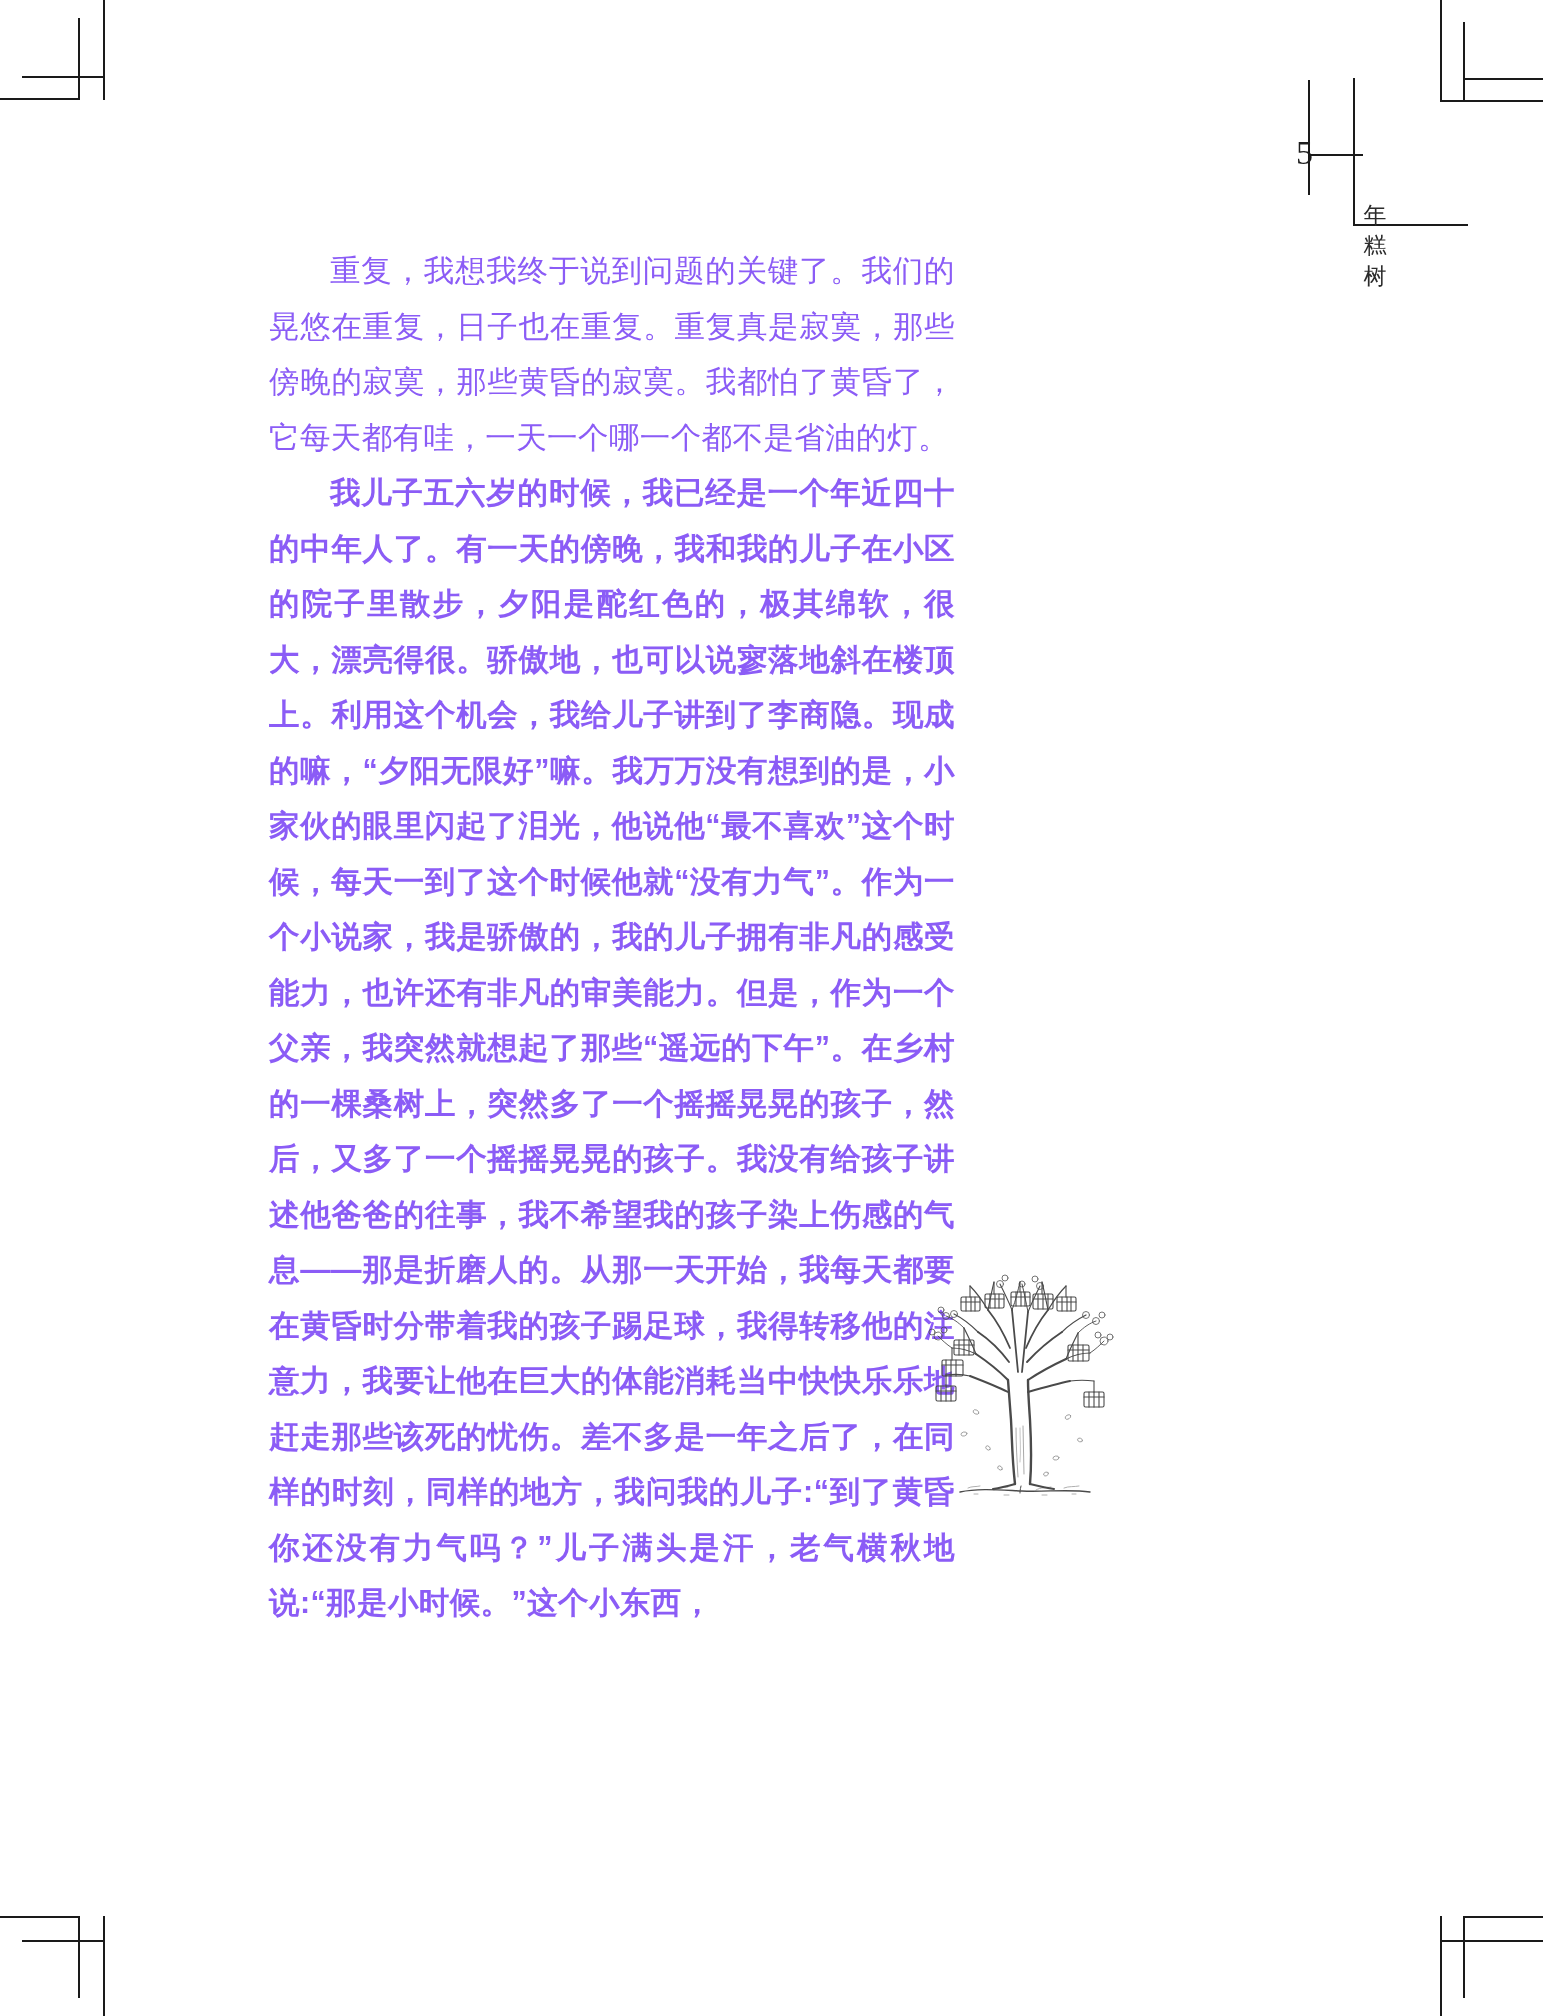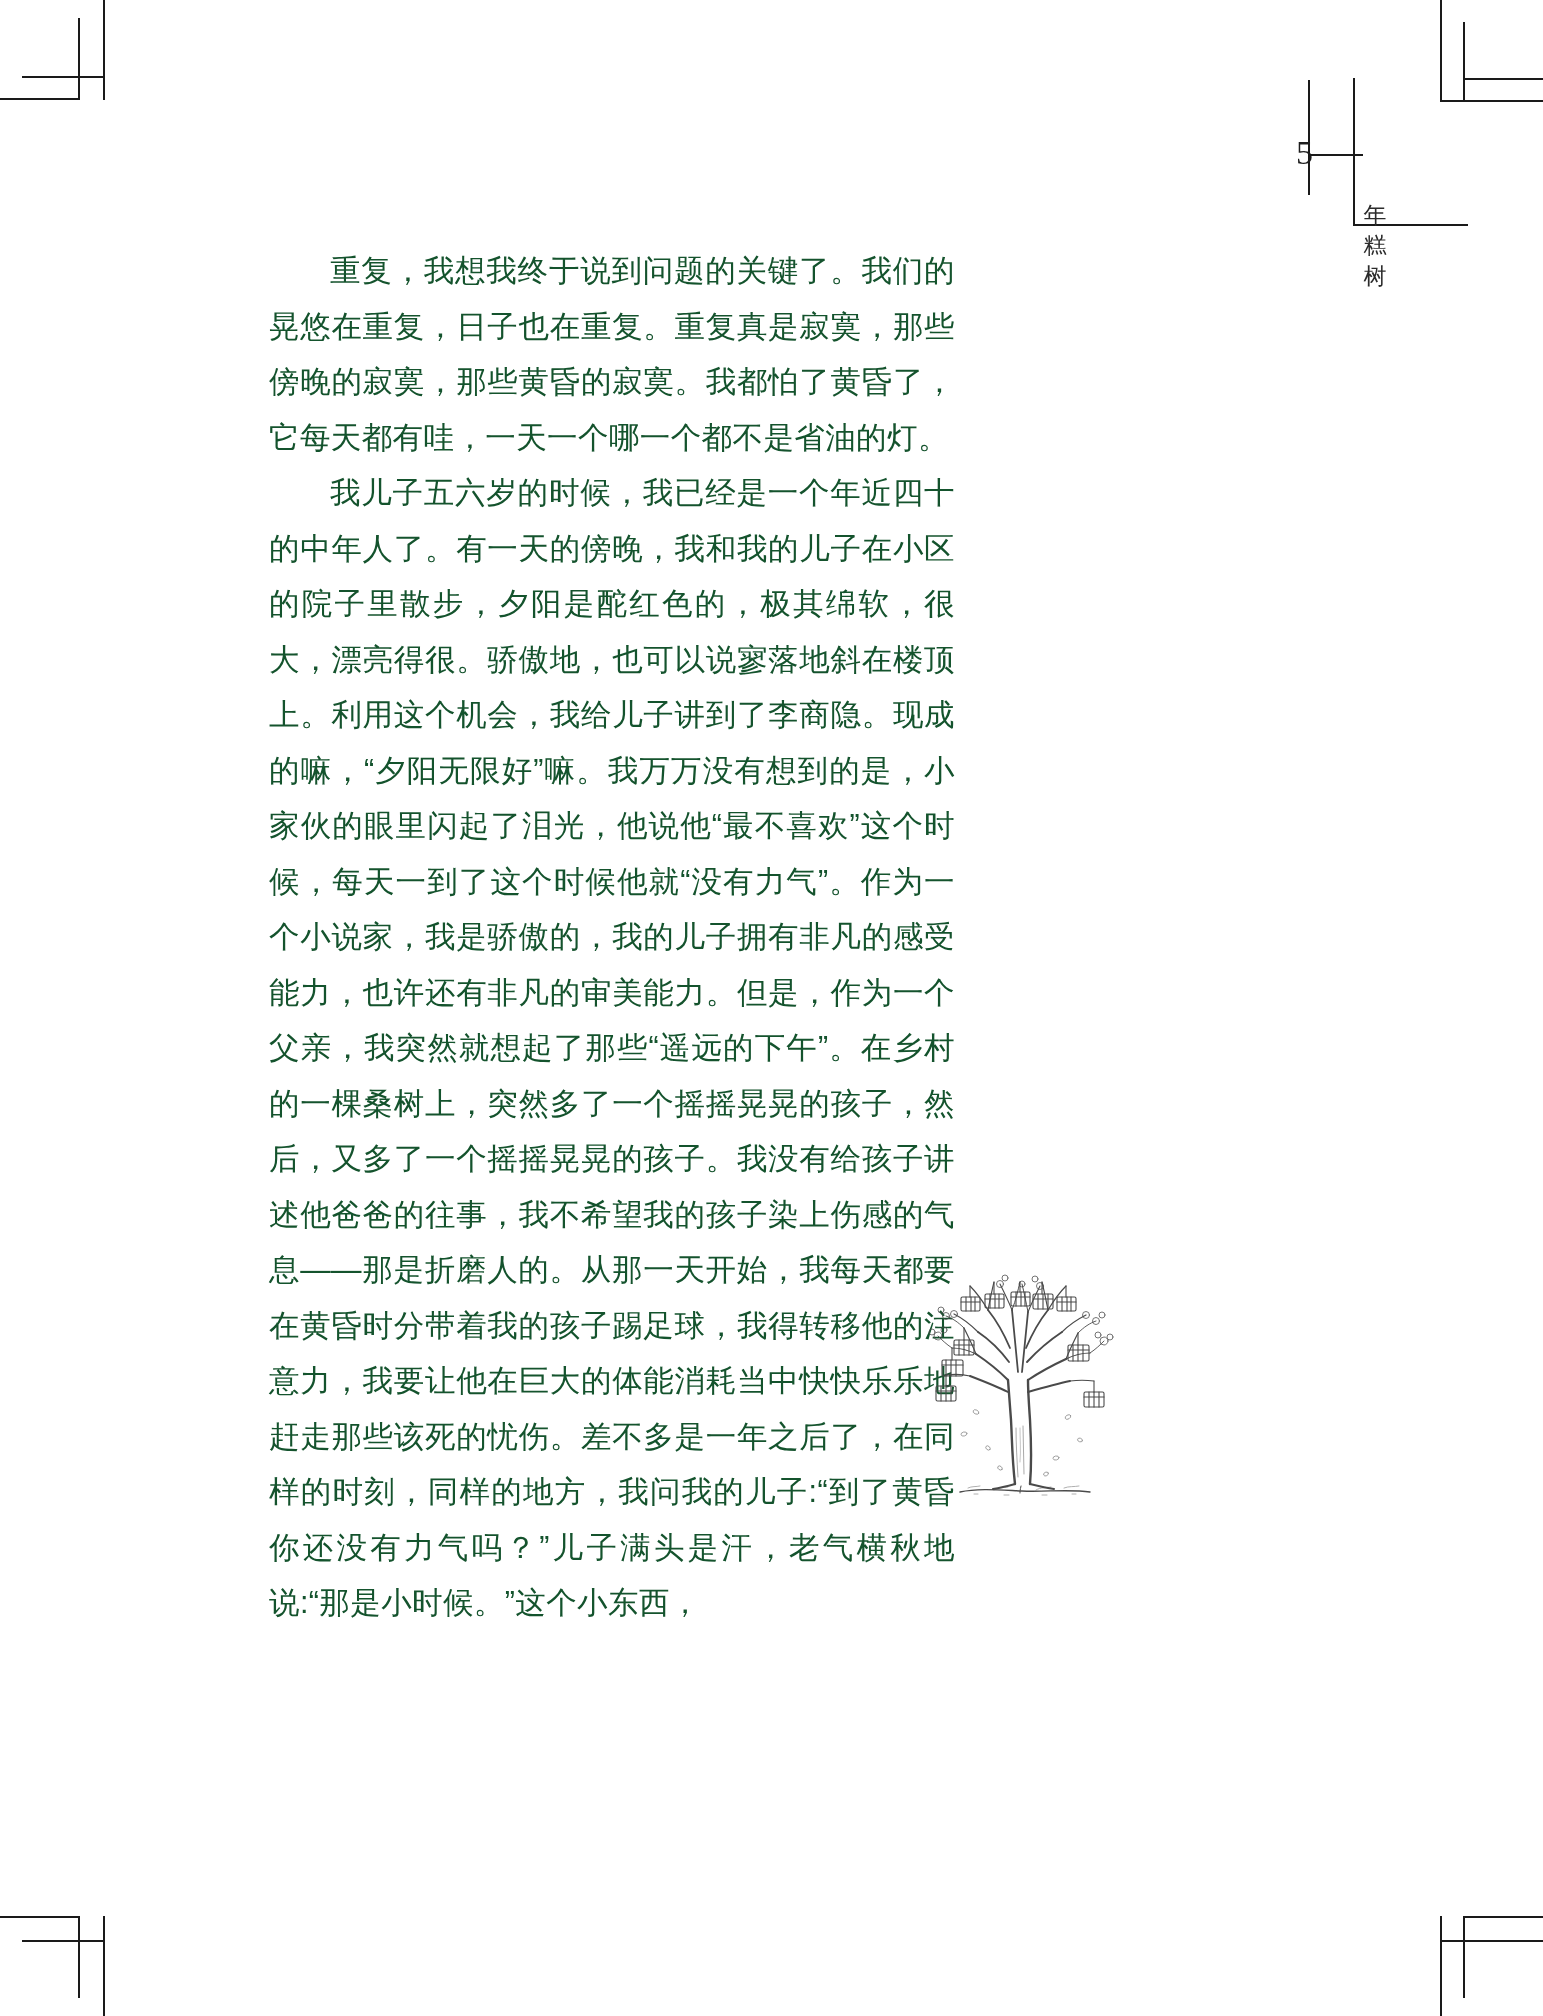--- a/index.html
+++ b/index.html
@@ -56,29 +56,29 @@
   .body-block {
     position: absolute;
     left: 269px;
     top: 243px;
     width: 686px;
   }
   .para {
     margin: 0;
     font-size: 30.5px;
     line-height: 55.5px;
-    color: #14532d;
+    color: #8b5cf6;
     text-align: justify;
     text-align-last: left;
     text-justify: inter-character;
     text-indent: 61px;
     letter-spacing: 0.4px;
     font-weight: 400;
   }
-  .para + .para { margin-top: 0; }
+  .para + .para { margin-top: 0; font-weight: bold; }
 
   
   .tree-illustration {
     position: absolute;
     left: 908px;
     top: 1262px;
     width: 230px;
     height: 235px;
   }
   .tree-illustration svg { display: block; }

